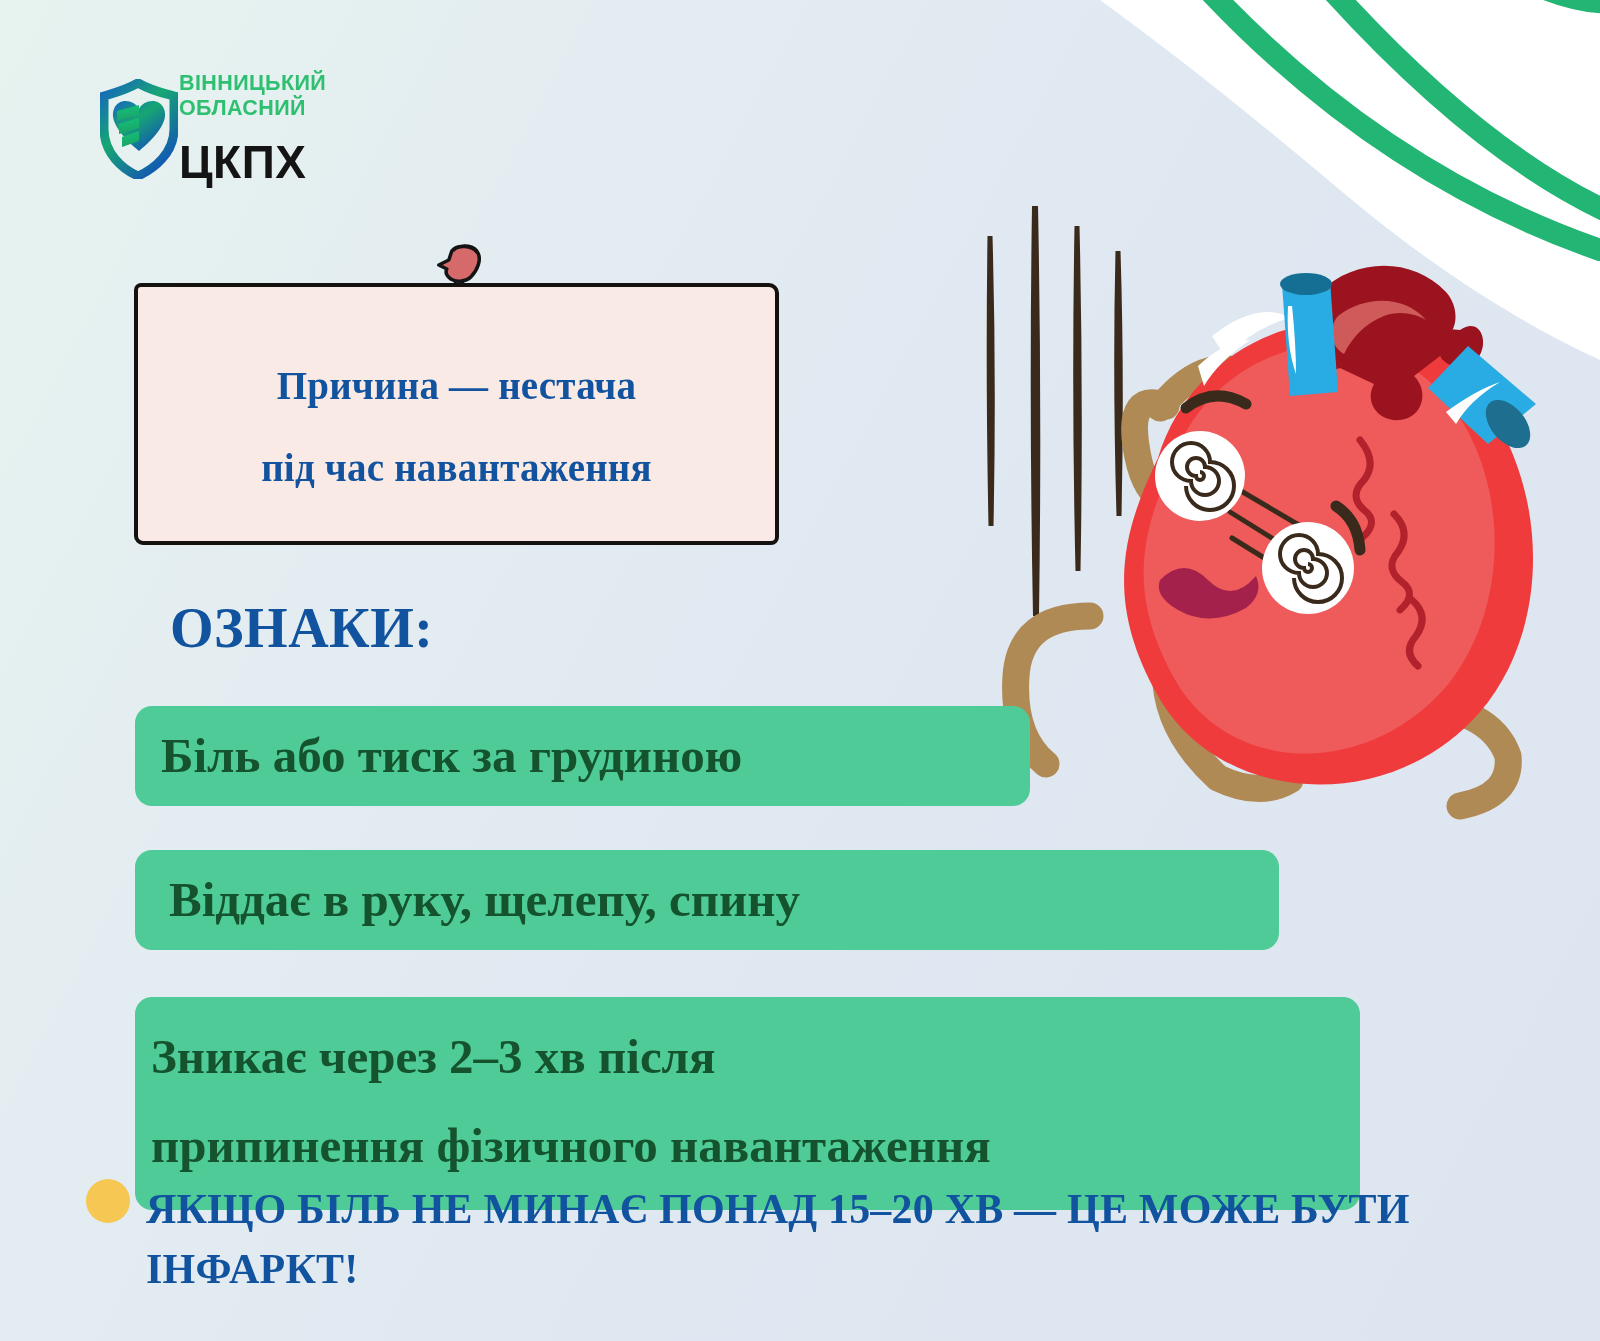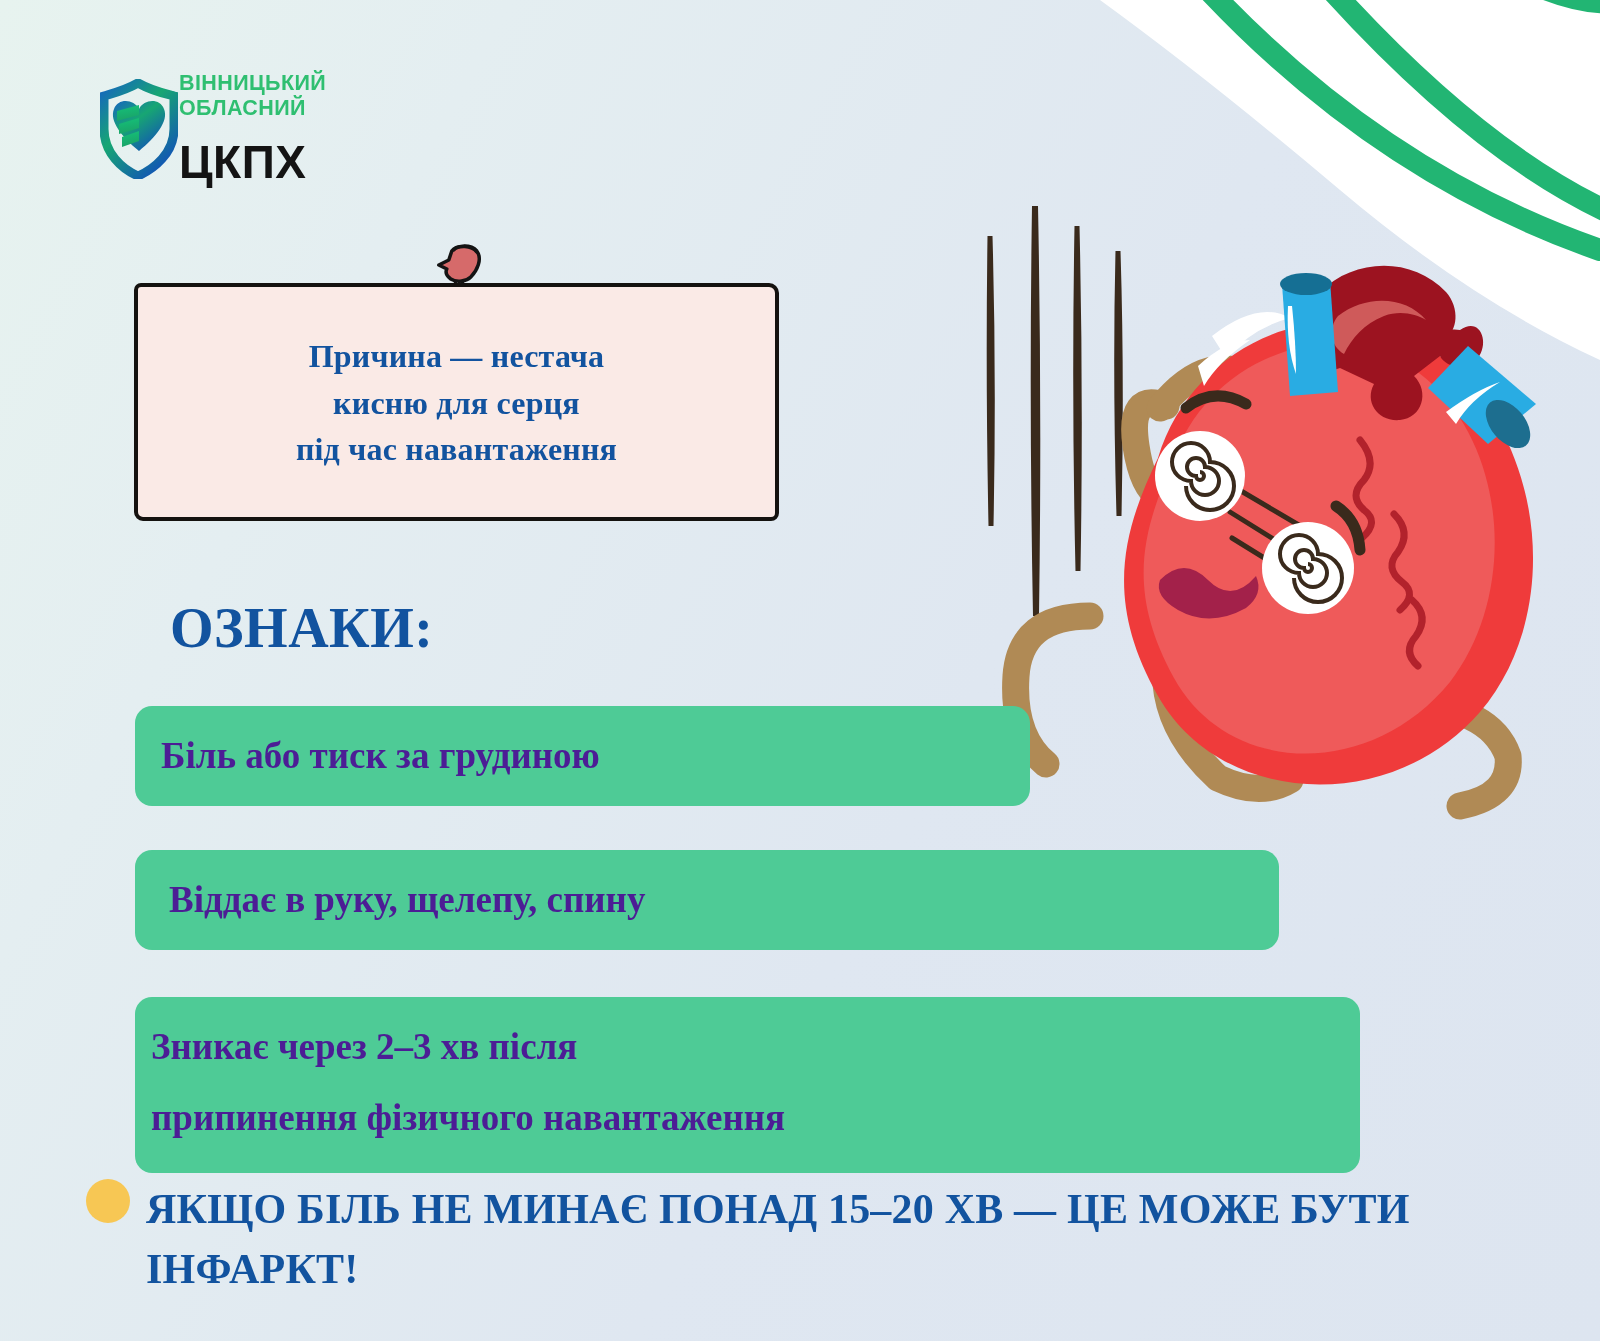--- a/index.html
+++ b/index.html
@@ -95,23 +95,24 @@
     border-radius: 7px 10px 8px 9px;
     padding: 46px 24px 44px;
     box-sizing: border-box;
     text-align: center;
   }
   .note-line {
     display: block;
     color: #12539f;
     font-family: "Liberation Serif", serif;
     font-weight: bold;
-    font-size: 32px;
+    font-size: 39px;
     line-height: 1.46;
     letter-spacing: 0.2px;
+    margin-top: 25px;
   }
   .pin {
     position: absolute;
     left: 50%;
     top: -42px;
     transform: translateX(-46%);
     width: 70px;
     height: 78px;
   }
 
@@ -132,24 +133,24 @@
   
   .bars {
     position: absolute;
     left: 135px;
     top: 706px;
     width: 1320px;
   }
   .bar {
     background: #4ecb96;
     border-radius: 17px;
-    color: #4c1d95;
-    font-family: "Liberation Serif", serif;
-    font-weight: bold;
-    font-size: 37px;
+    color: #14532d;
+    font-family: "Liberation Serif", serif;
+    font-weight: bold;
+    font-size: 49px;
     line-height: 1.54;
     box-sizing: border-box;
     display: flex;
     align-items: center;
     padding: 0 26px;
   }
   .bar-1 { width: 895px; height: 100px; }
   .bar-2 { width: 1144px; height: 100px; margin-top: 44px; padding-left: 34px; }
   .bar-3 {
     width: 1225px;
@@ -241,21 +242,20 @@
 
 
   <div class="note-wrap">
     <svg class="pin" viewBox="0 0 70 78">
       <path d="M34 34 L18 70 L40 38 Z" fill="#ffffff" stroke="#141414" stroke-width="3" stroke-linejoin="round"></path>
       <path d="M27 10 C31 4 46 3 52 10 C58 18 52 30 46 36 C42 40 32 42 26 38 C22 35 20 32 22 28 L14 24 L24 19 Z" fill="#d66a6a" stroke="#141414" stroke-width="3.5" stroke-linejoin="round"></path>
       <path d="M29 9 C33 4 47 4 52 11" fill="none" stroke="#141414" stroke-width="3.5" stroke-linecap="round"></path>
     </svg>
     <div class="note-card">
       <span class="note-line">Причина — нестача</span>
-      <span class="note-line">кисню для серця</span>
       <span class="note-line">під час навантаження</span>
     </div>
   </div>
 
   <svg class="mascot" viewBox="0 0 660 640">
     <g fill="#3a2a1c">
       <path d="M30 40 Q34 180 31 330 Q28 180 30 40 Z" stroke="#3a2a1c" stroke-width="5" stroke-linecap="round"></path>
       <path d="M75 10 Q79 210 76 420 Q72 210 75 10 Z" stroke="#3a2a1c" stroke-width="6" stroke-linecap="round"></path>
       <path d="M117 30 Q121 200 118 375 Q114 200 117 30 Z" stroke="#3a2a1c" stroke-width="5" stroke-linecap="round"></path>
       <path d="M158 55 Q162 180 159 320 Q155 180 158 55 Z" stroke="#3a2a1c" stroke-width="5" stroke-linecap="round"></path>

